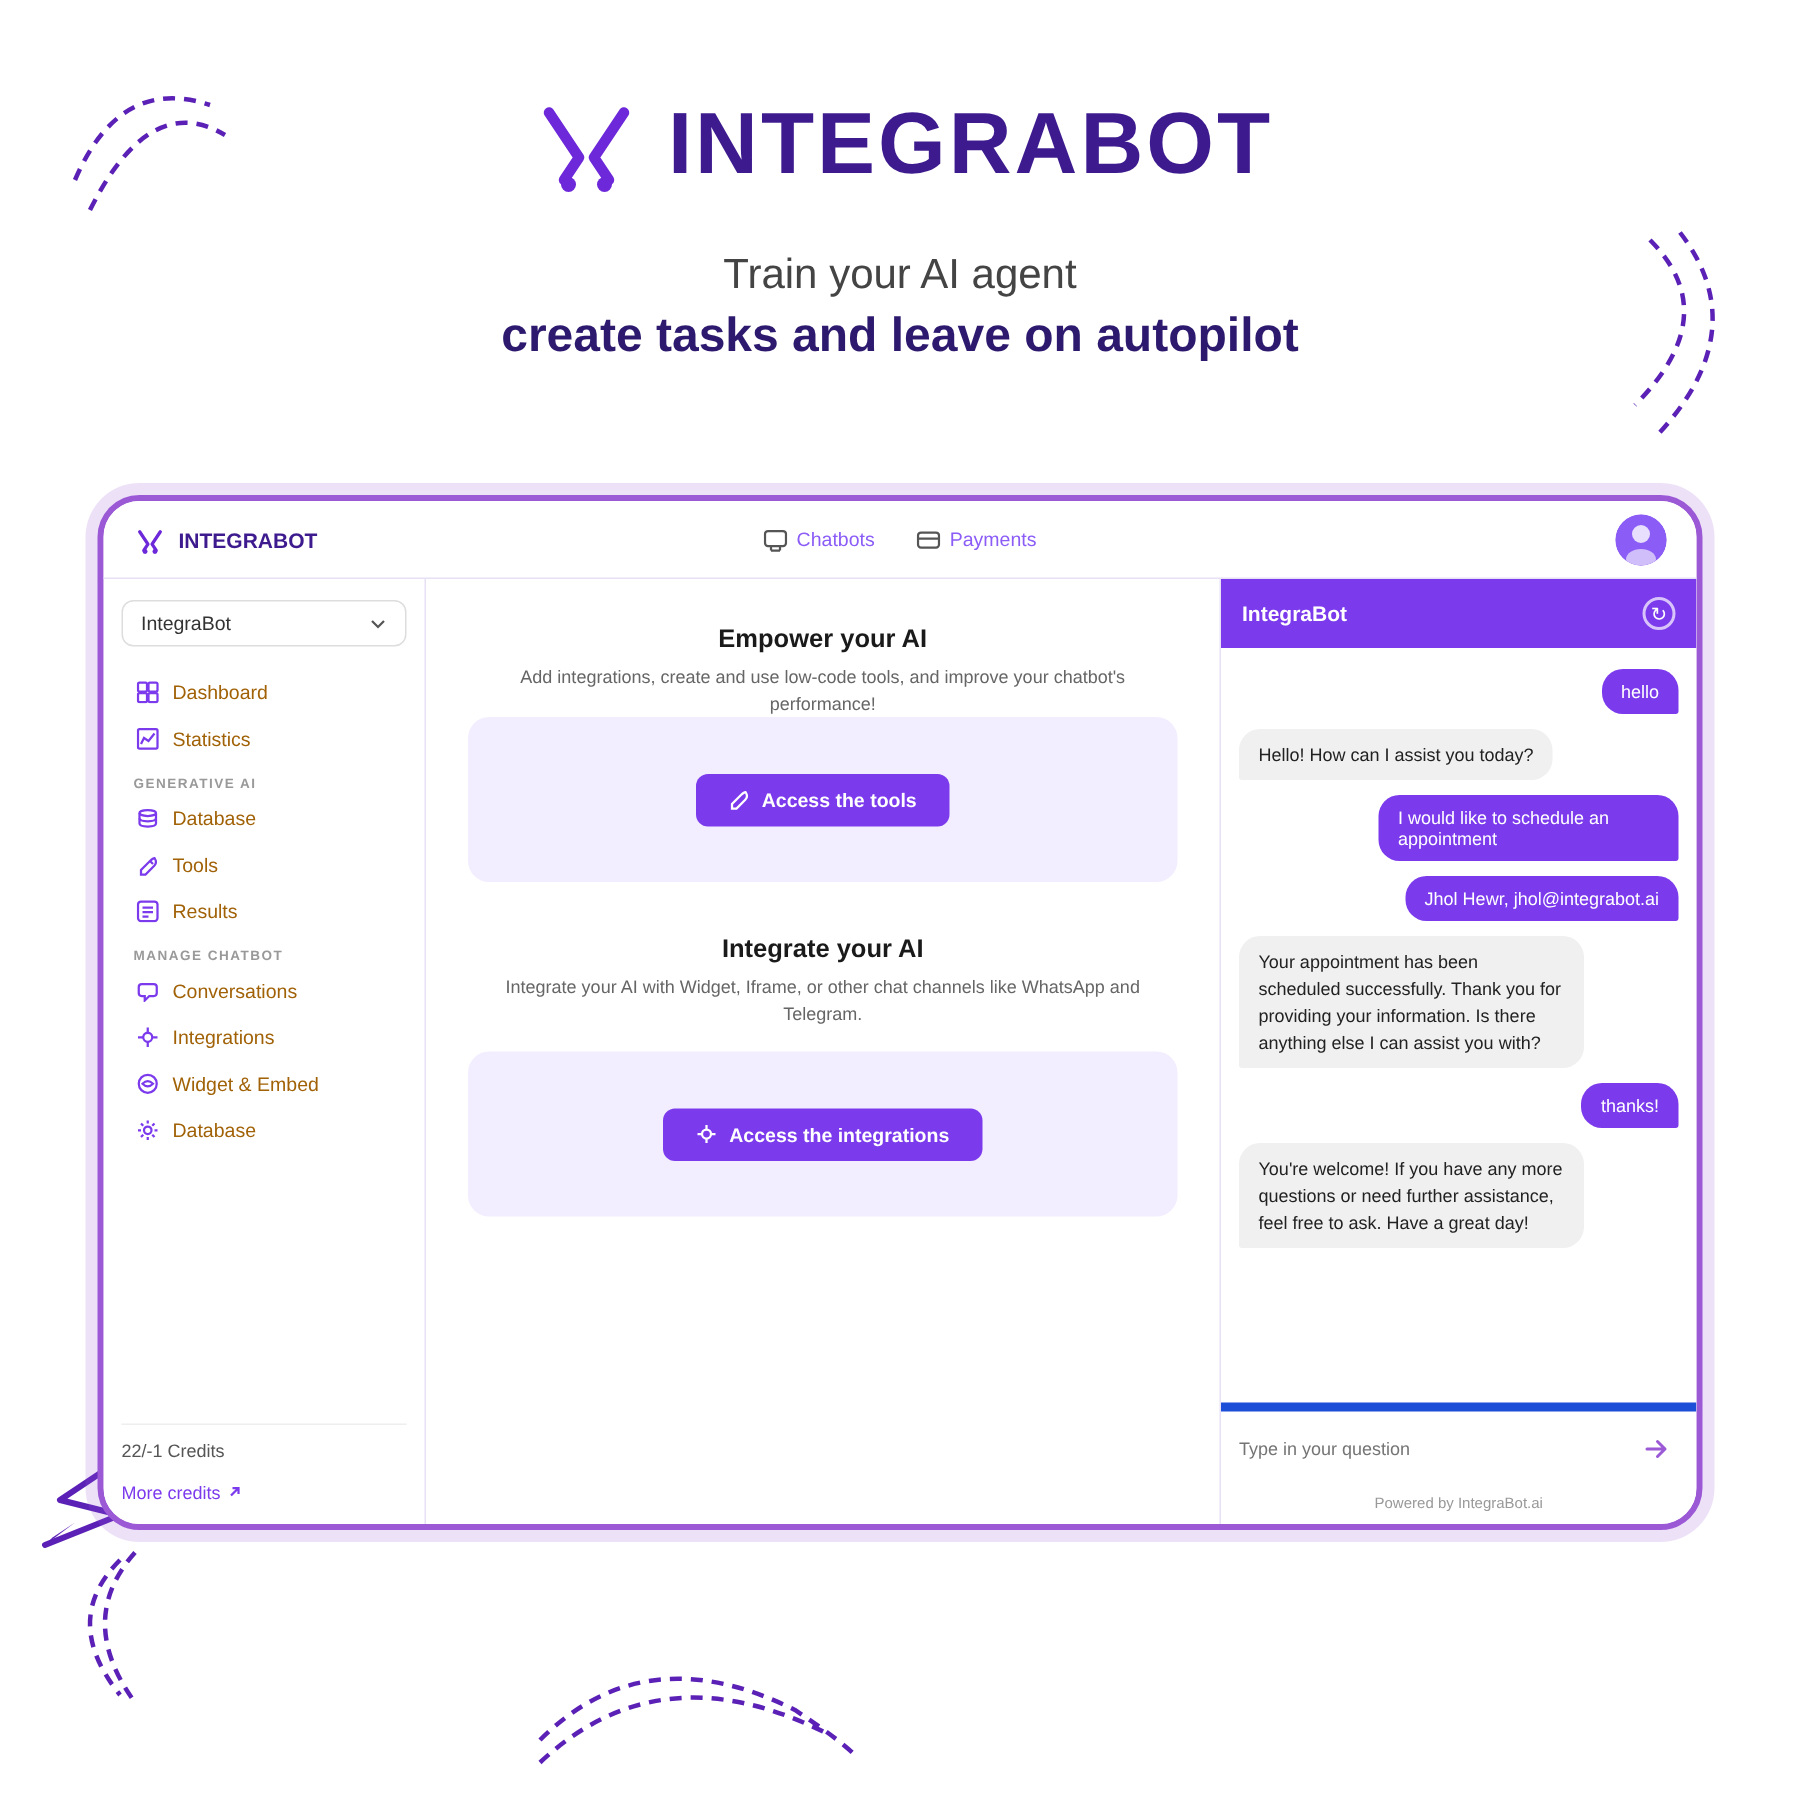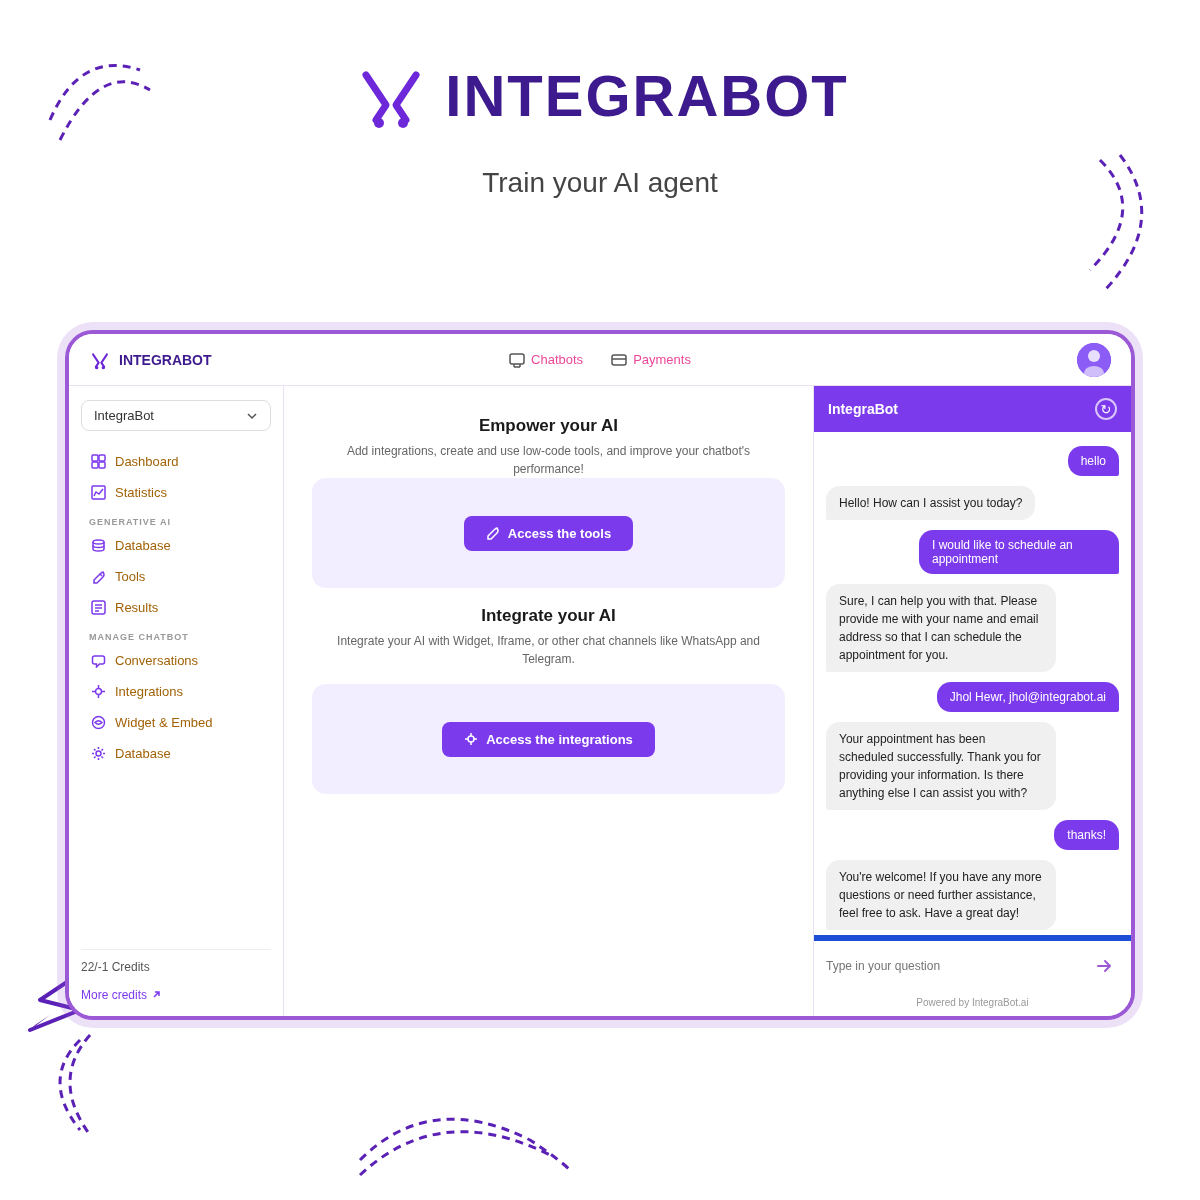--- a/index.html
+++ b/index.html
@@ -103,21 +103,21 @@
       display: flex;
       gap: 28px;
       align-items: center;
     }
 
     .nav-item {
       display: flex;
       align-items: center;
       gap: 6px;
       font-size: 13px;
-      color: #ec4899;
+      color: #8b5cf6;
       cursor: pointer;
     }
 
     .nav-item svg { width: 16px; height: 16px; }
 
     .app-topnav-right {
       flex: 1;
       display: flex;
       justify-content: flex-end;
     }
@@ -231,21 +231,21 @@
       line-height: 1.5;
     }
 
     .tool-card {
       background: #f3eeff;
       border-radius: 14px;
       padding: 32px 20px;
       display: flex;
       justify-content: center;
       align-items: center;
-      margin-bottom: 18px;
+      margin-bottom: 35px;
       min-height: 110px;
     }
 
     .purple-btn {
       background: #7c3aed;
       color: #fff;
       border: none;
       border-radius: 8px;
       padding: 10px 22px;
       font-size: 13px;
@@ -437,20 +437,21 @@
 
     <svg class="logo-icon" viewBox="0 0 80 80" fill="none" xmlns="http://www.w3.org/2000/svg">
       <path d="M15,20 L35,50 L25,65" stroke="#6d28d9" stroke-width="7" stroke-linecap="round" stroke-linejoin="round" fill="none"></path>
       <path d="M65,20 L45,50 L55,65" stroke="#6d28d9" stroke-width="7" stroke-linecap="round" stroke-linejoin="round" fill="none"></path>
       <circle cx="28" cy="68" r="5" fill="#6d28d9"></circle>
       <circle cx="52" cy="68" r="5" fill="#6d28d9"></circle>
     </svg>
     <span class="logo-text">INTEGRABOT</span>
   </div>
   <p class="tagline-light">Train your AI agent</p>
+  <p class="tagline-bold">create tasks and leave on autopilot</p>
 </div>
 
 <div class="app-window">
 
   <div class="app-topnav">
     <div class="app-topnav-logo">
       <svg width="22" height="22" viewBox="0 0 80 80" fill="none">
         <path d="M15,20 L35,50 L25,65" stroke="#6d28d9" stroke-width="8" stroke-linecap="round" stroke-linejoin="round" fill="none"></path>
         <path d="M65,20 L45,50 L55,65" stroke="#6d28d9" stroke-width="8" stroke-linecap="round" stroke-linejoin="round" fill="none"></path>
         <circle cx="28" cy="68" r="6" fill="#6d28d9"></circle>
@@ -632,23 +633,20 @@
         </div>
 
         <div class="msg-bot-bubble">
           <span>Hello! How can I assist you today?</span>
         </div>
 
         <div class="msg-user-bubble">
           <span>I would like to schedule an appointment</span>
         </div>
 
-        <div class="msg-bot-bubble">
-          <span>Sure, I can help you with that. Please provide me with your name and email address so that I can schedule the appointment for you.</span>
-        </div>
 
         <div class="msg-user-bubble">
           <span>Jhol Hewr, jhol@integrabot.ai</span>
         </div>
 
         <div class="msg-bot-bubble">
           <span>Your appointment has been scheduled successfully. Thank you for providing your information. Is there anything else I can assist you with?</span>
         </div>
 
         <div class="msg-user-bubble">

